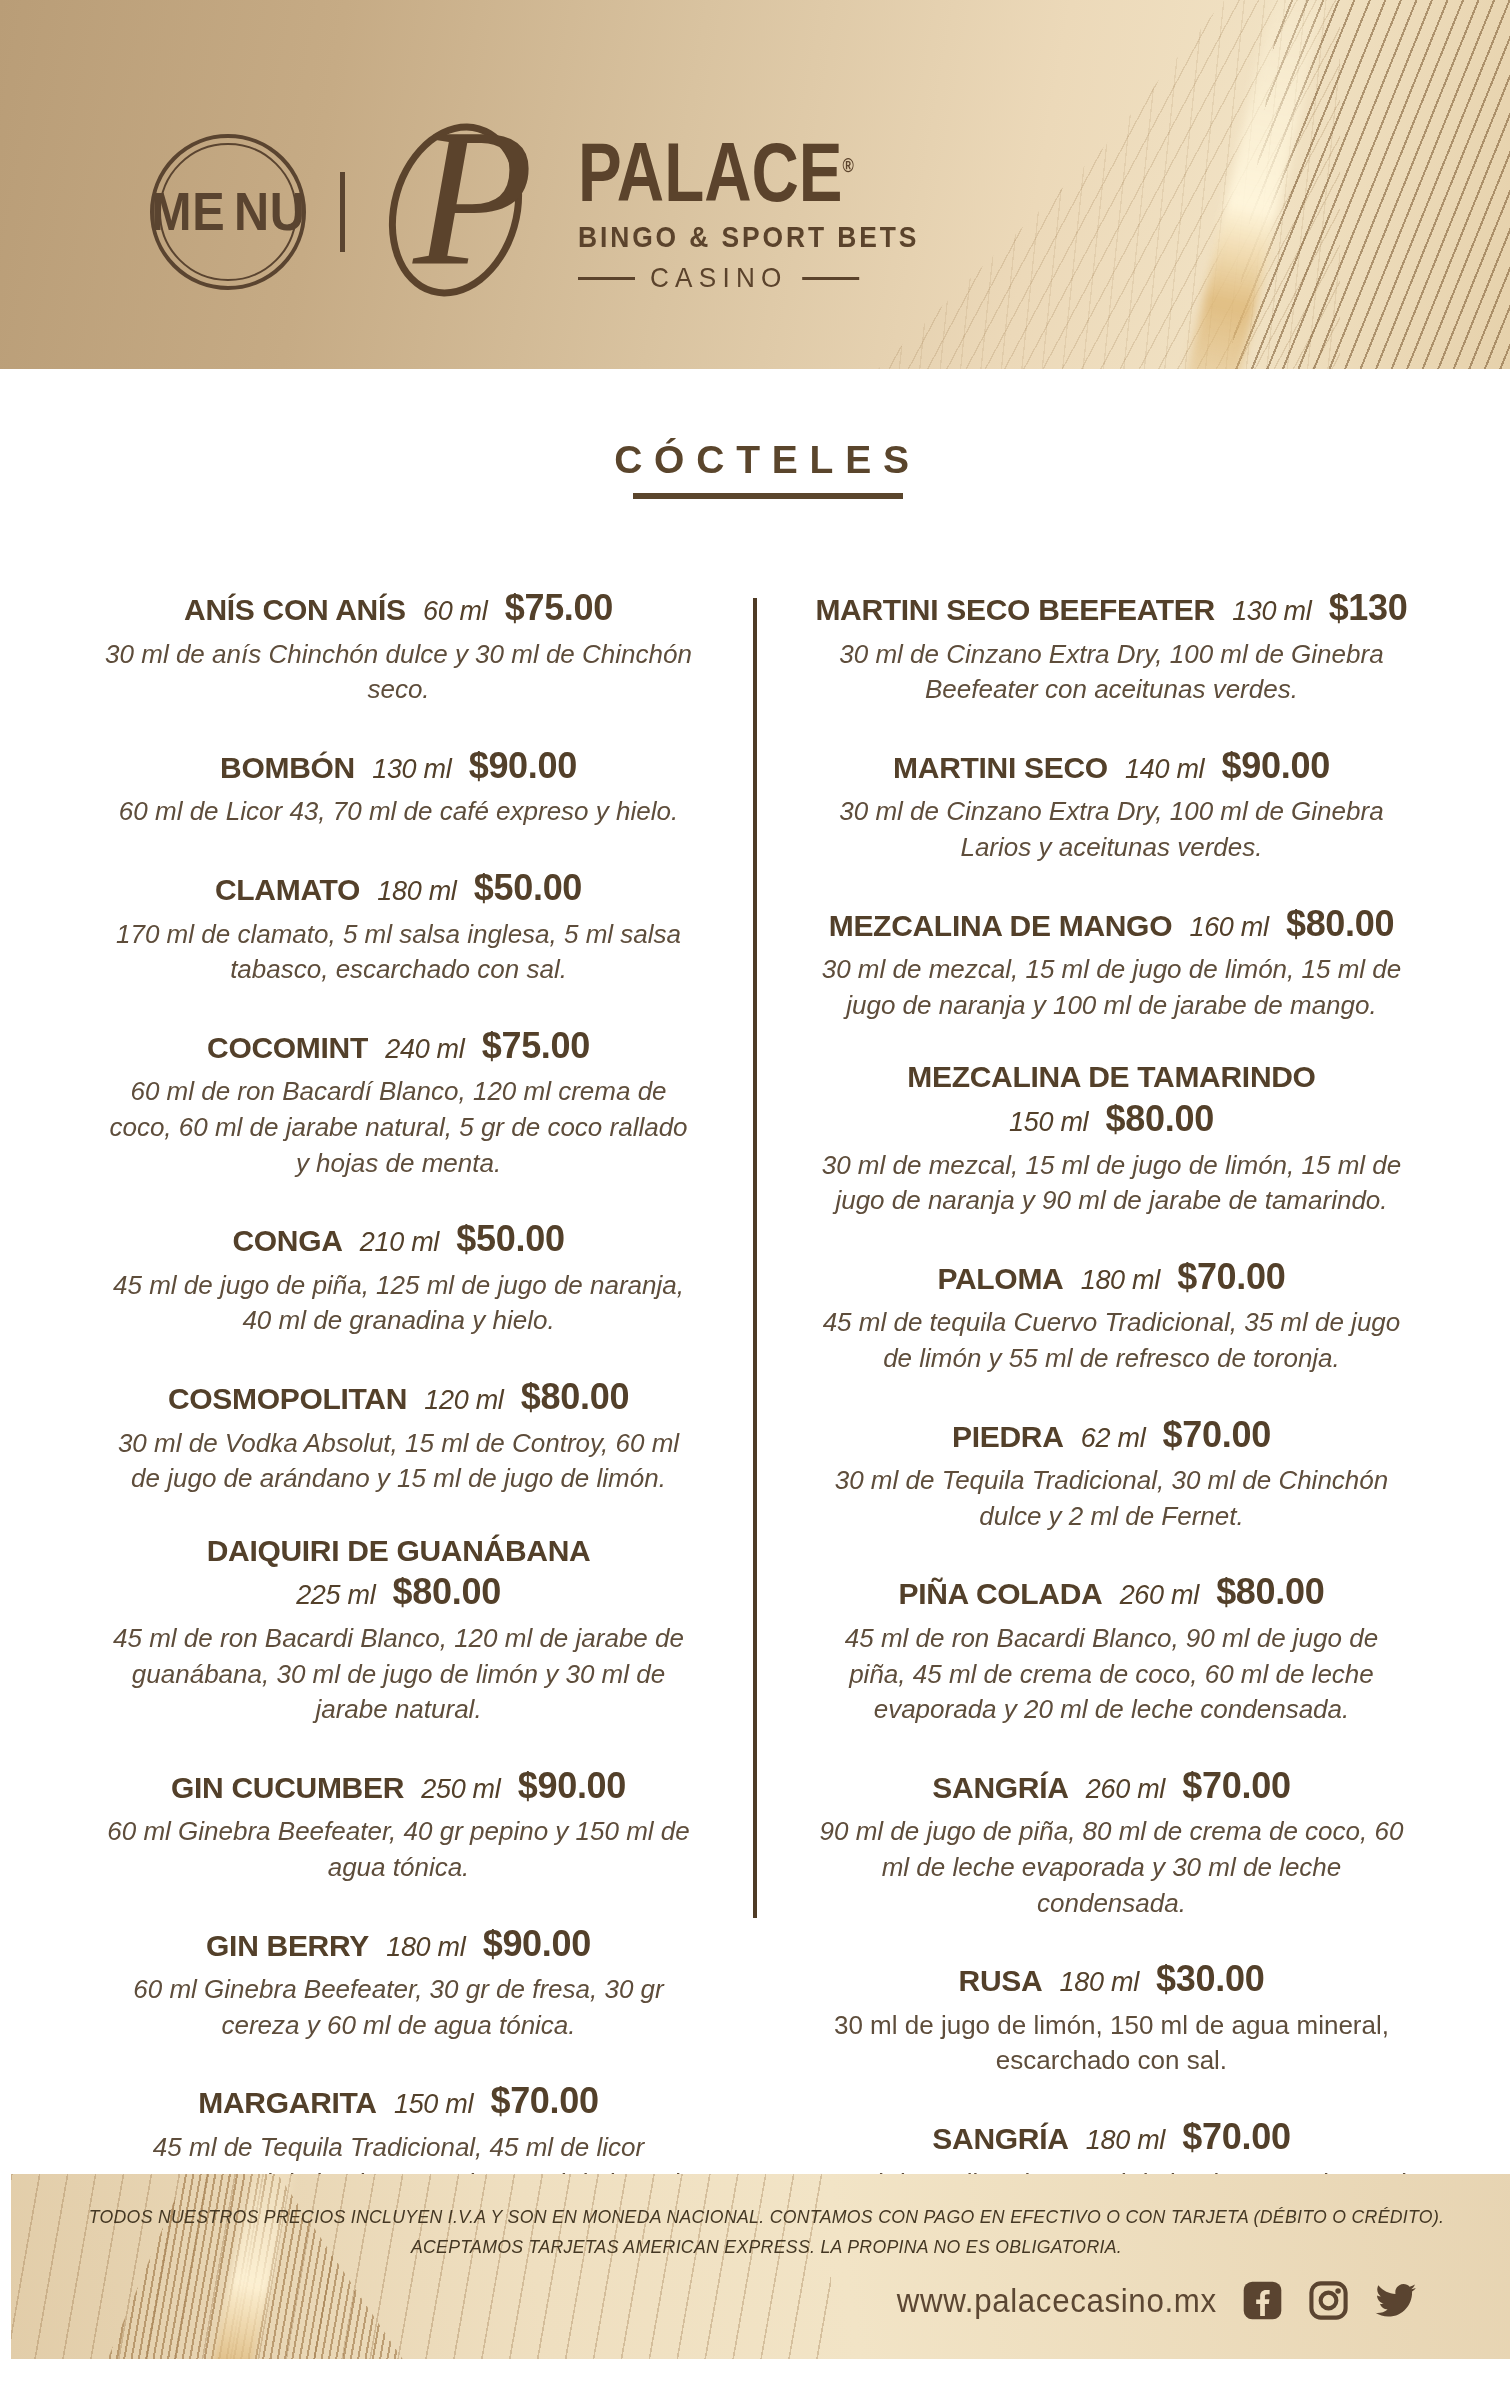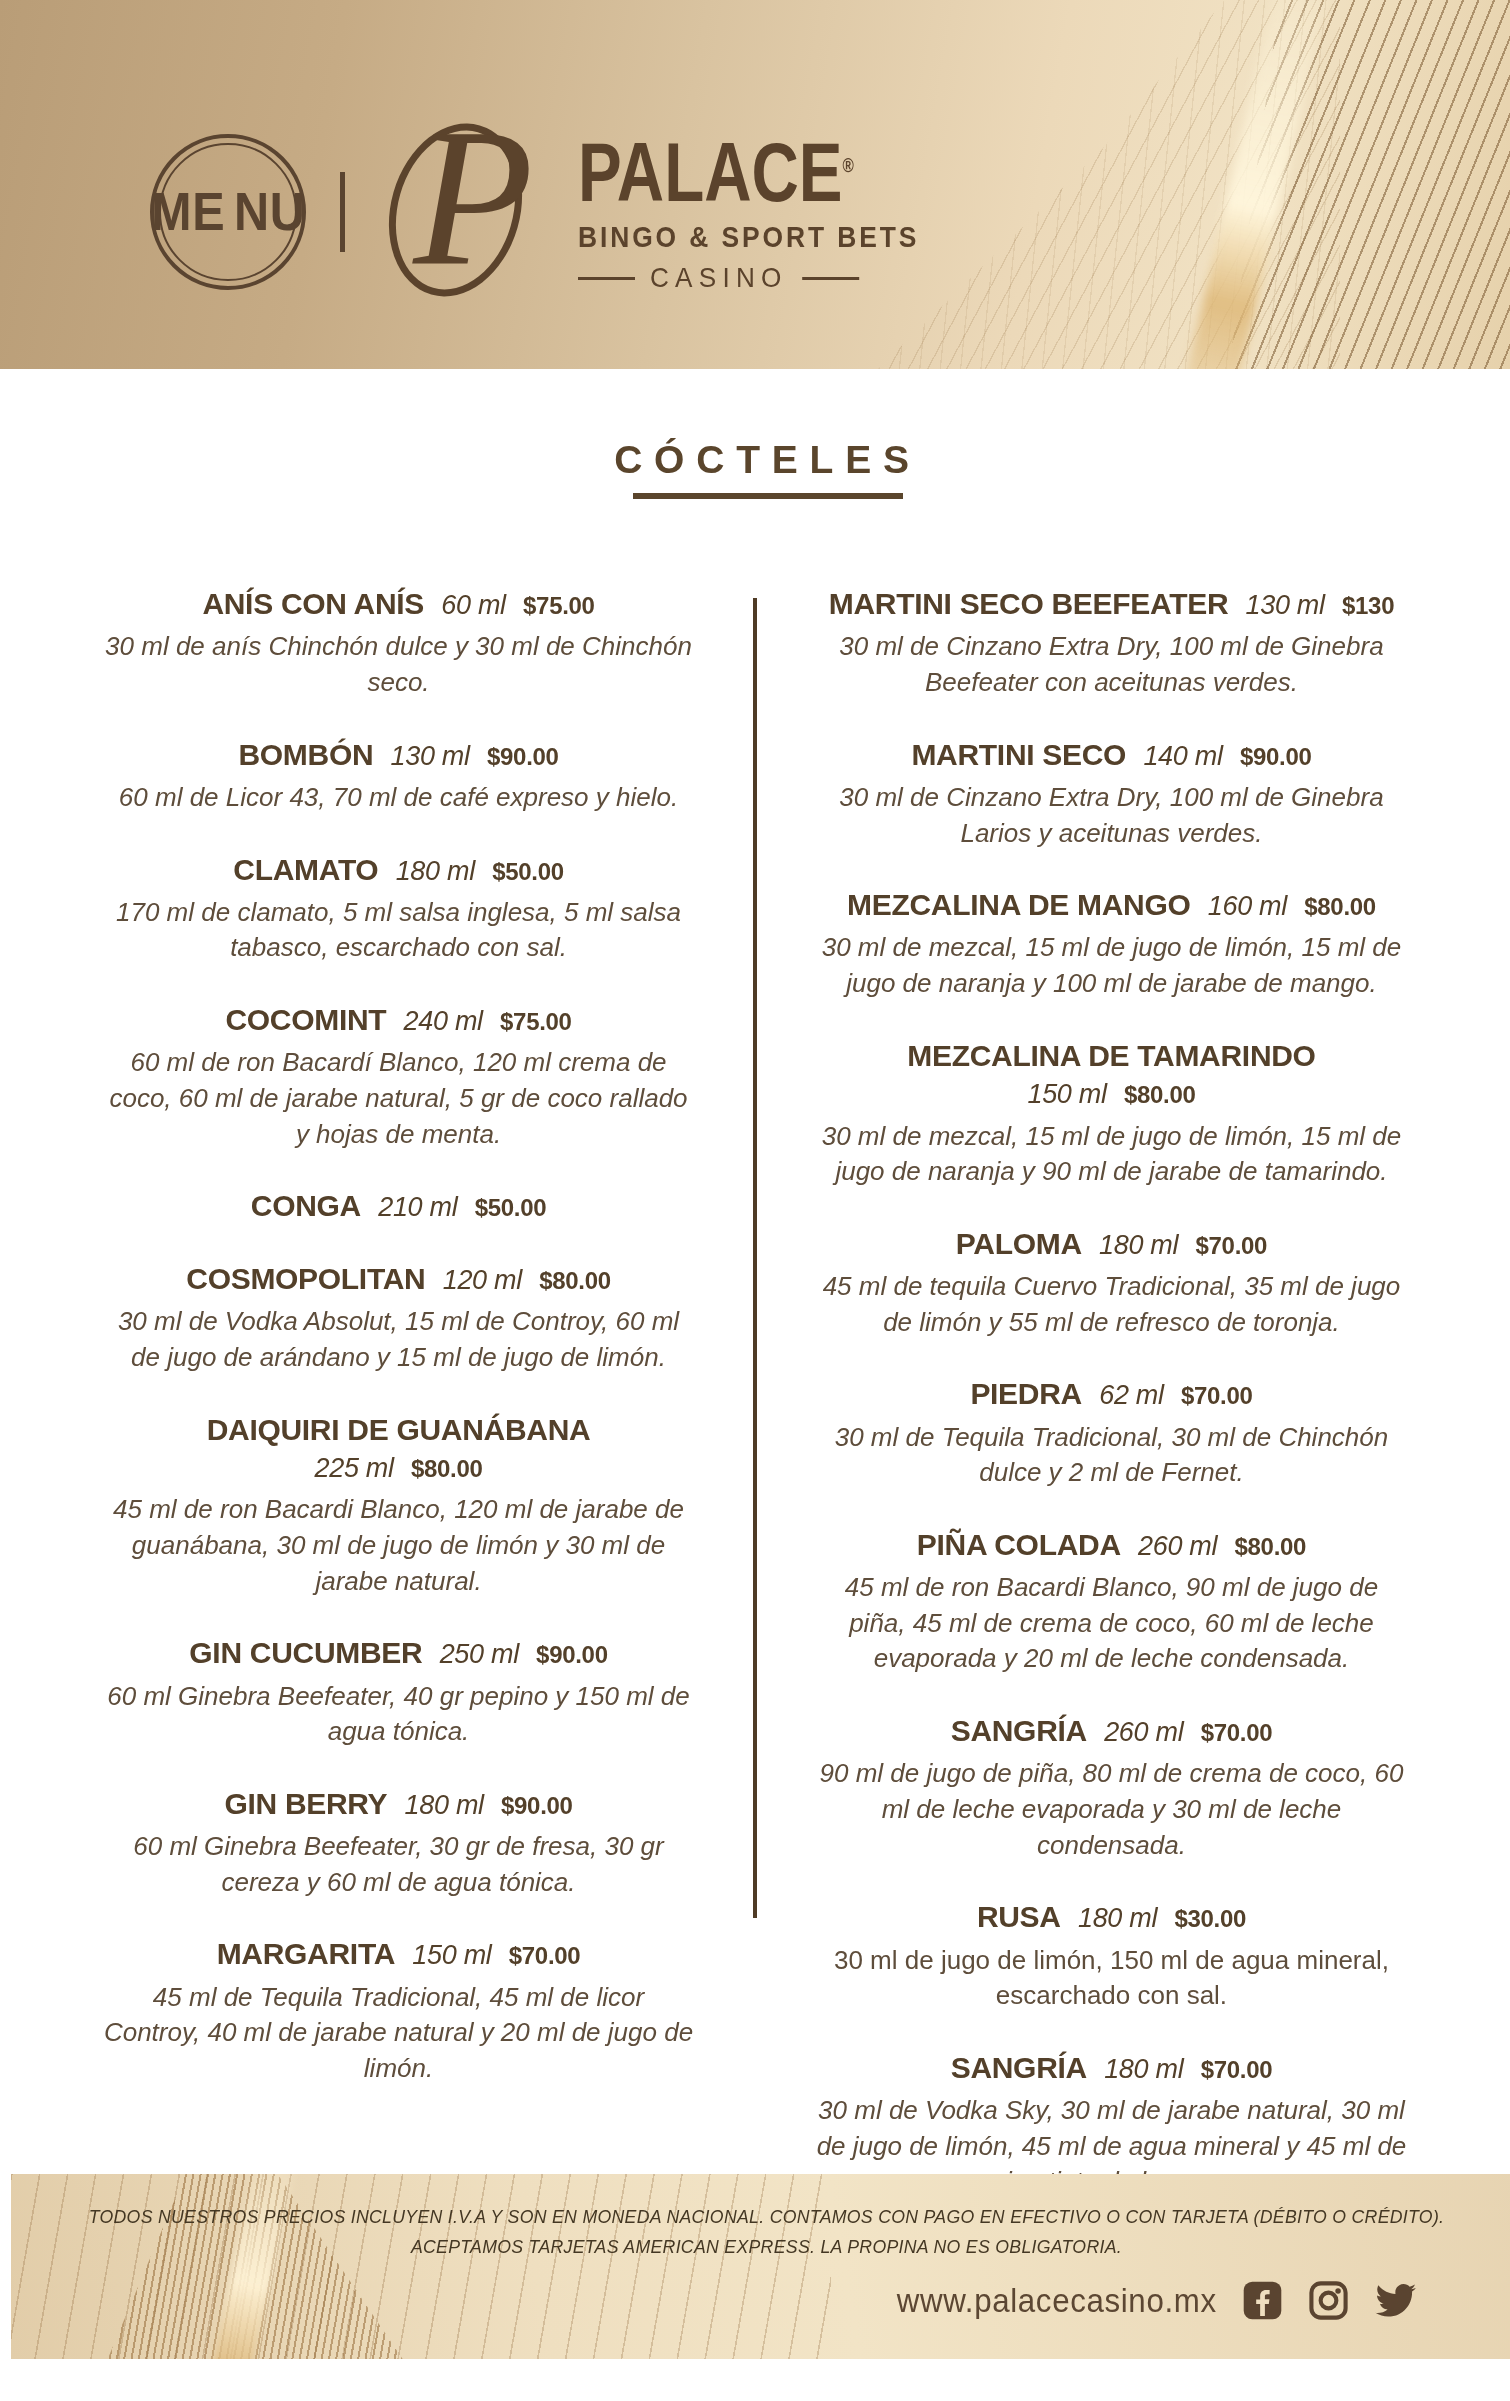--- a/index.html
+++ b/index.html
@@ -107,21 +107,21 @@
     width:3.9px;height:1320px;background:#4f3b26;margin-top:13px;
   }
   .col{display:flex;flex-direction:column;}
   .item{margin-bottom:35px;text-align:center;}
   .item-head{
     color:#53402a;font-size:30px;font-weight:bold;line-height:1.25;
     letter-spacing:-0.3px;
   }
   .item-head .iname{margin-right:9.2px;}
   .item-head .isize{font-weight:normal;font-style:italic;font-size:27px;margin-right:9.2px;}
-  .item-head .iprice{font-size:24px;}
+  .item-head .iprice{font-size:36px;}
   .item-head.stacked .iname{display:block;margin-right:0;}
   .item-desc{
     margin:6.6px auto 0;max-width:590px;
     font-style:italic;font-size:26px;line-height:1.37;color:#5e4d3b;
   }
   .item-desc.upright{font-style:normal;}
 
   
   .band-bottom{
     position:absolute;left:11px;top:2174px;width:1511px;height:185px;
@@ -239,20 +239,21 @@
         </div>
         <div class="item-desc">60 ml de ron Bacardí Blanco, 120 ml crema de coco, 60 ml de jarabe natural, 5 gr de coco rallado y hojas de menta.</div>
       </div>
 
       <div class="item">
         <div class="item-head">
           <span class="iname">CONGA</span>
           <span class="isize">210 ml</span>
           <span class="iprice">$50.00</span>
         </div>
+        <div class="item-desc">45 ml de jugo de piña, 125 ml de jugo de naranja, 40 ml de granadina y hielo.</div>
       </div>
 
       <div class="item">
         <div class="item-head">
           <span class="iname">COSMOPOLITAN</span>
           <span class="isize">120 ml</span>
           <span class="iprice">$80.00</span>
         </div>
         <div class="item-desc">30 ml de Vodka Absolut, 15 ml de Controy, 60 ml de jugo de arándano y 15 ml de jugo de limón.</div>
       </div>

